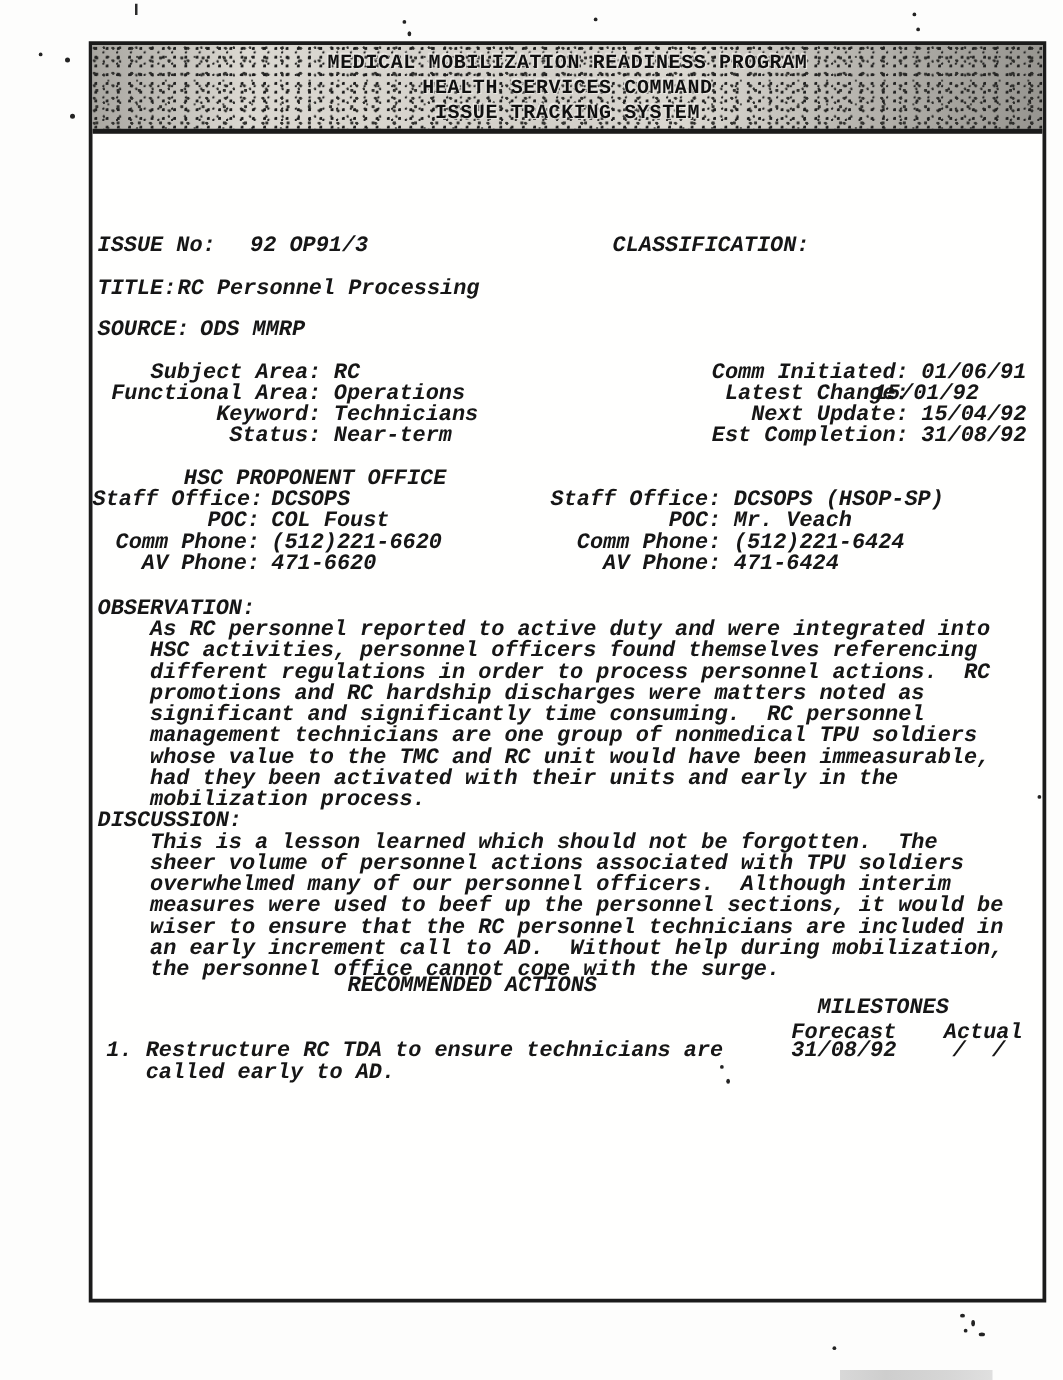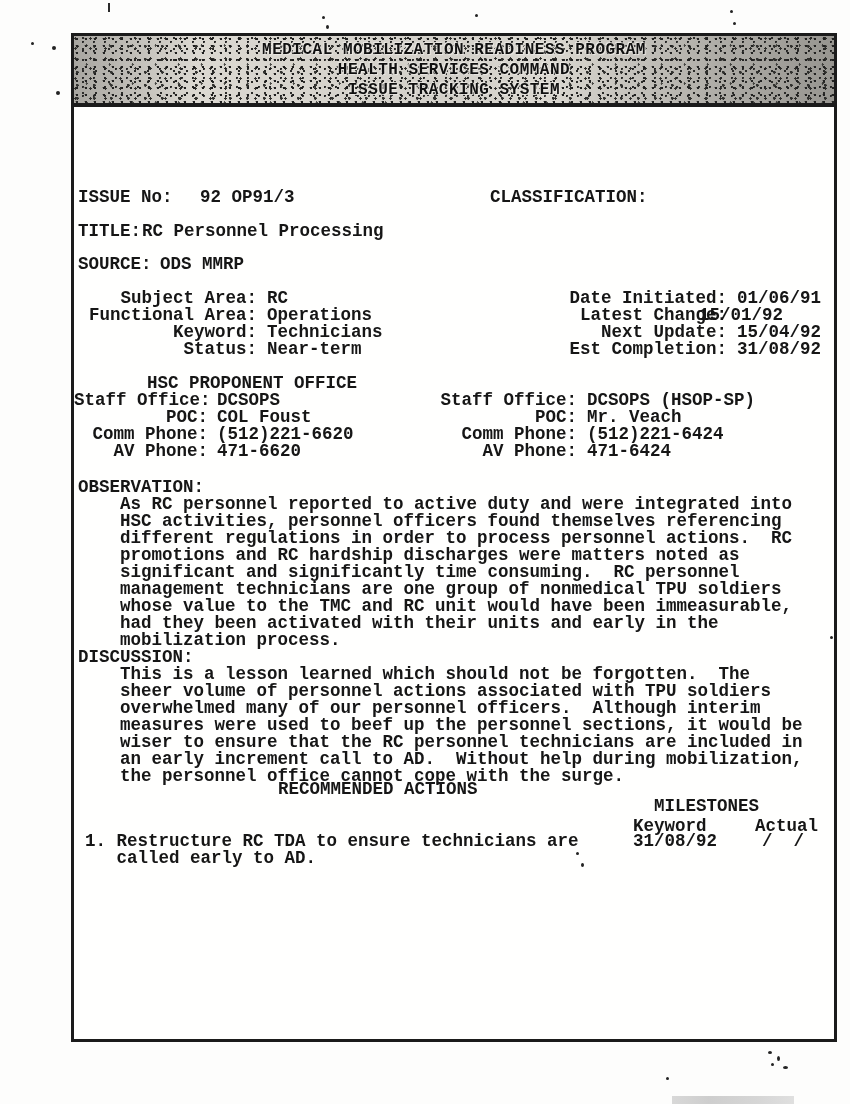--- a/index.html
+++ b/index.html
@@ -26,21 +26,21 @@
       radial-gradient(circle at 10% 25%, #2f2f2c 0 1.2px, transparent 1.4px);
     background-size:100% 100%, 9px 7px, 13px 11px, 17px 13px, 11px 9px, 23px 19px, 15px 10px;
   }
   .band-text{
     width:100%;text-align:center;padding-top:4px;
     font-size:16px;line-height:20px;letter-spacing:.5px;color:#101010;
   }
   .band-text div{
     text-shadow:-1px -1px 0 rgba(235,233,228,.85), 1px 1px 0 rgba(235,233,228,.85), 0 0 3px rgba(235,233,228,.9);
   }
-  .content{position:absolute;left:0;top:71px;right:0;bottom:0;}
+  .content{position:absolute;left:0;top:71px;right:0;bottom:0;font-style:italic;}
   .line{position:absolute;left:0;right:0;height:17px;}
   .t{position:absolute;font-size:17.5px;line-height:17px;white-space:pre;}
   .r{text-align:right;}
   .pre{white-space:pre;}
   .speck{position:absolute;background:#232323;border-radius:50%;}
   .tick{position:absolute;background:#2a2a2a;}
   .scan-bar{position:absolute;left:672px;top:1096px;width:122px;height:8px;
     background:linear-gradient(90deg,#cfcfcf,#c2c2c2 30%,#cccccc 70%,#d8d8d8);opacity:.8;}
 </style>
 </head>
@@ -71,21 +71,21 @@
     </div>
 
     <div class="line" style="top:149px">
       <span class="t" style="left:4px">SOURCE:</span>
       <span class="t" style="left:86px">ODS MMRP</span>
     </div>
 
     <div class="line" style="top:183px">
       <span class="t r" style="left:0;width:183px">Subject Area:</span>
       <span class="t" style="left:193px">RC</span>
-      <span class="t r" style="left:350px;width:303px">Date Initiated:</span>
+      <span class="t r" style="left:350px;width:303px">Comm Initiated:</span>
       <span class="t" style="left:663px">01/06/91</span>
     </div>
     <div class="line" style="top:200px">
       <span class="t r" style="left:0;width:183px">Functional Area:</span>
       <span class="t" style="left:193px">Operations</span>
       <span class="t r" style="left:350px;width:303px">Latest Change:</span>
       <span class="t" style="left:625px">15/01/92</span>
     </div>
     <div class="line" style="top:217px">
       <span class="t r" style="left:0;width:183px">Keyword:</span>
@@ -144,21 +144,21 @@
     <span class="t pre" style="left:46px;top:559px">This is a lesson learned which should not be forgotten.  The
 sheer volume of personnel actions associated with TPU soldiers
 overwhelmed many of our personnel officers.  Although interim
 measures were used to beef up the personnel sections, it would be
 wiser to ensure that the RC personnel technicians are included in
 an early increment call to AD.  Without help during mobilization,
 the personnel office cannot cope with the surge.</span>
 
     <span class="t" style="left:204px;top:674px">RECOMMENDED ACTIONS</span>
     <span class="t" style="left:580px;top:691px">MILESTONES</span>
-    <span class="t" style="left:559px;top:711px">Keyword</span>
+    <span class="t" style="left:559px;top:711px">Forecast</span>
     <span class="t" style="left:681px;top:711px">Actual</span>
 
     <span class="t pre" style="left:11px;top:726px">1. Restructure RC TDA to ensure technicians are
    called early to AD.</span>
     <span class="t" style="left:559px;top:726px">31/08/92</span>
     <span class="t pre" style="left:688px;top:726px">/  /</span>
 
   </div>
 </div>
 

